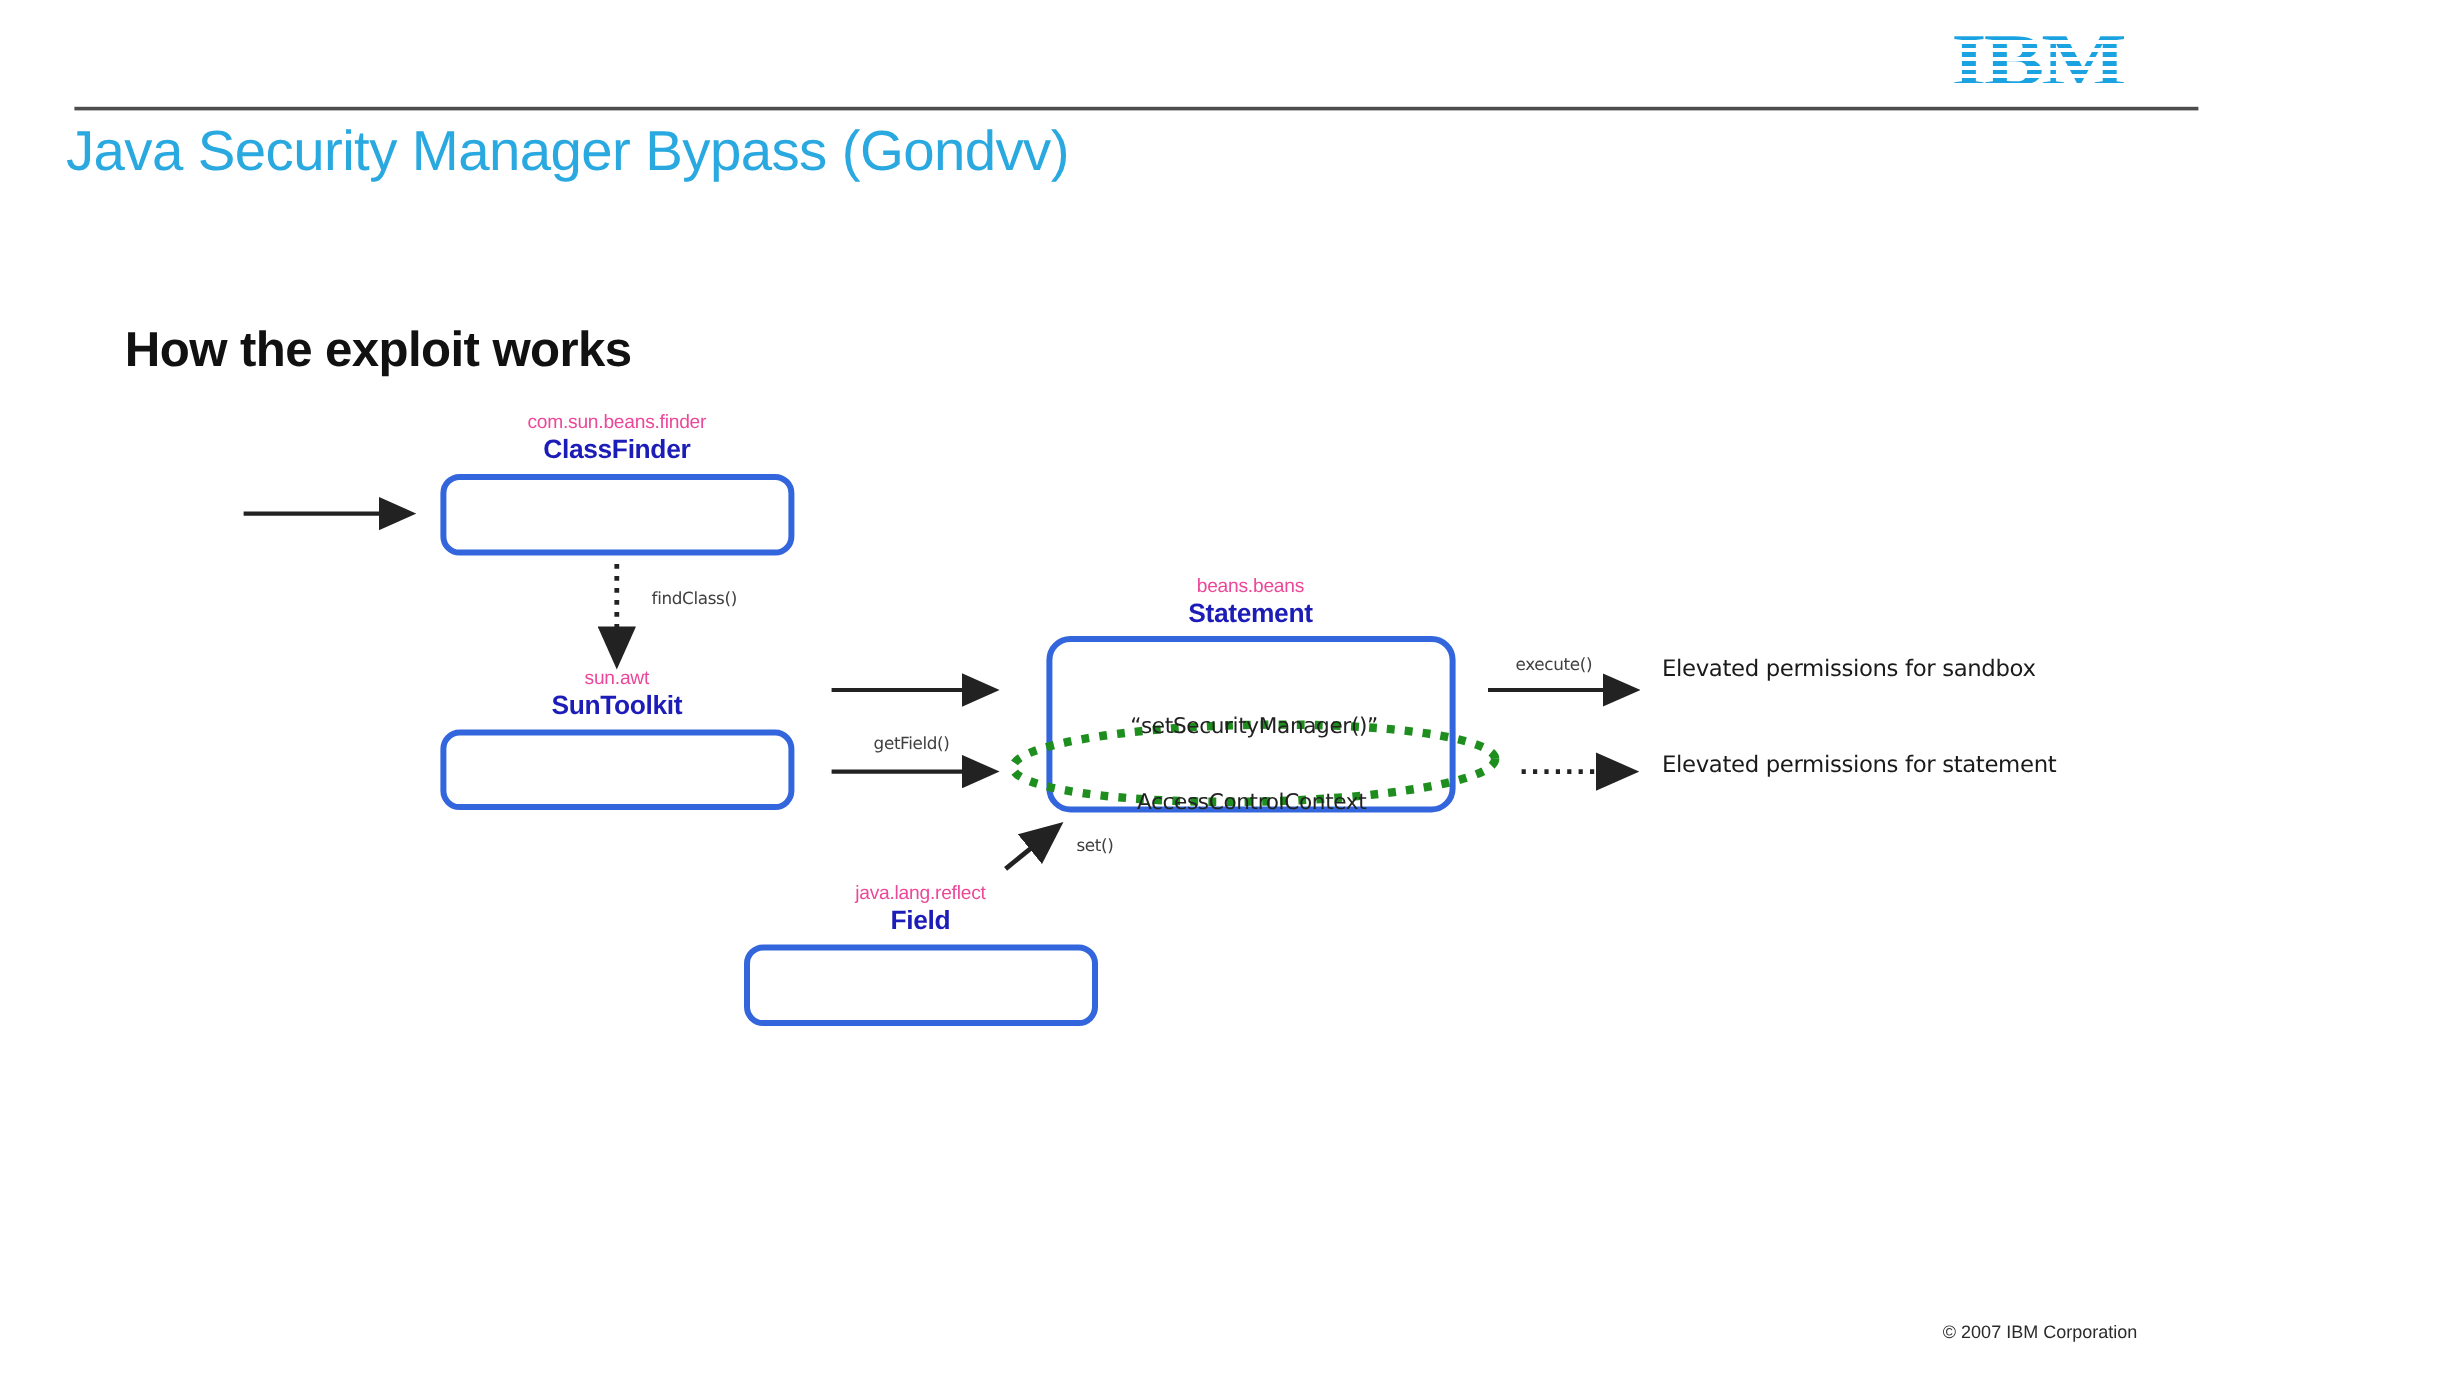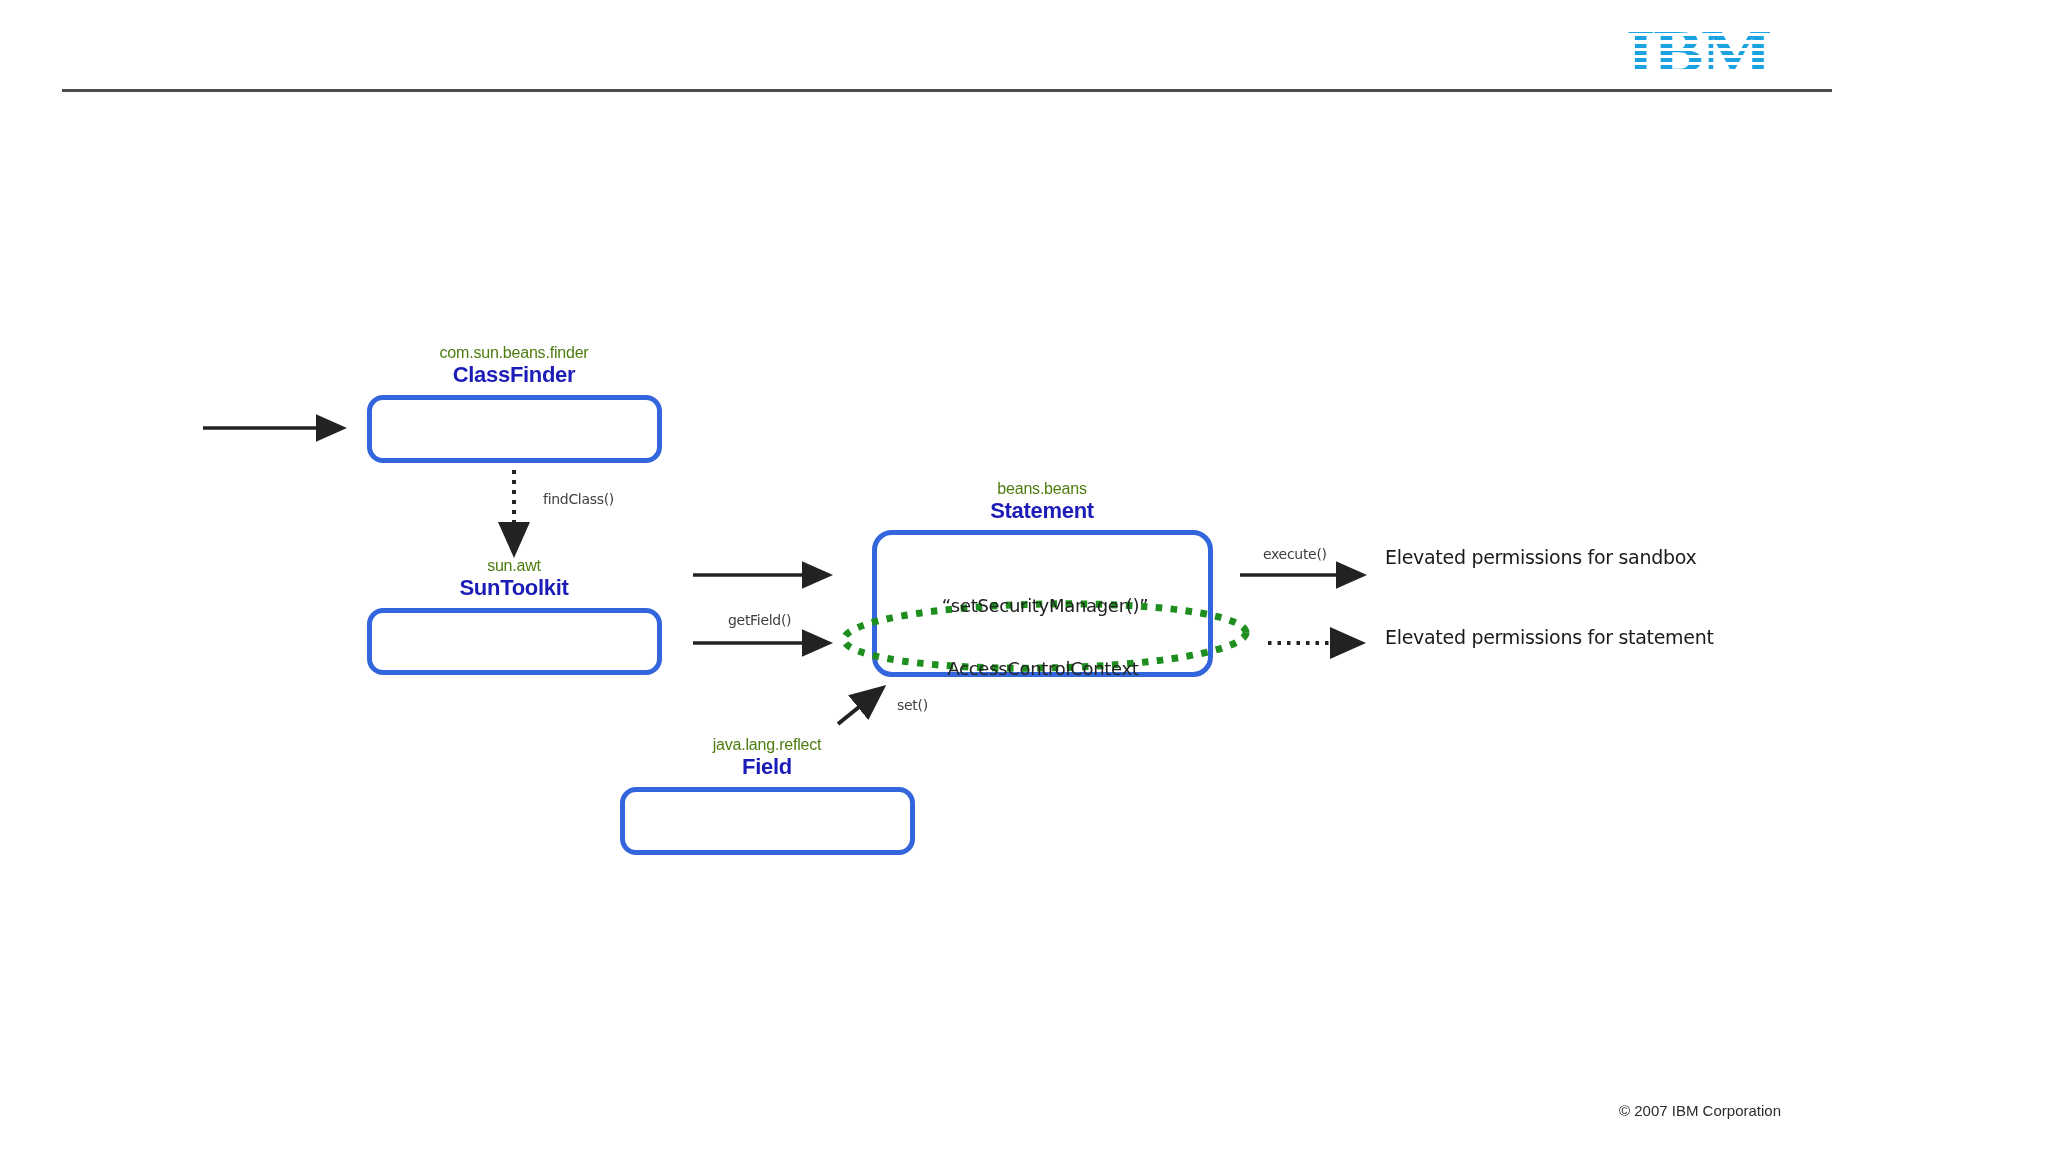--- a/index.html
+++ b/index.html
@@ -40,21 +40,21 @@
 
   
   .node-box{
     position:absolute;box-sizing:border-box;
     border:5px solid #3366dd;border-radius:16px;
     background:#ffffff;z-index:1;
   }
   
   .pkg-label{
     position:absolute;transform:translateX(-50%);
-    font-size:16px;color:#4d7c0f;white-space:nowrap;z-index:3;
+    font-size:16px;color:#ec4899;white-space:nowrap;z-index:3;
     letter-spacing:-0.2px;
   }
   .class-label{
     position:absolute;transform:translateX(-50%);
     font-size:22px;font-weight:bold;color:#1c1cb8;white-space:nowrap;z-index:3;
     letter-spacing:-0.3px;
   }
   
   .box-text{
     position:absolute;transform:translateX(-50%);
@@ -86,20 +86,22 @@
     font-size:15px;color:#2b2b2b;white-space:nowrap;
   }
 </style>
 </head>
 <body>
 
 <div id="page">
 
   <div id="ibm-logo">IBM</div>
   <div id="title-rule"></div>
+  <div id="slide-title">Java Security Manager Bypass (Gondvv)</div>
+  <div id="section-heading">How the exploit works</div>
 
   <div class="pkg-label" style="left:514px;top:344px;">com.sun.beans.finder</div>
   <div class="class-label" style="left:514px;top:362px;">ClassFinder</div>
 
   <div class="pkg-label" style="left:514px;top:557px;">sun.awt</div>
   <div class="class-label" style="left:514px;top:575px;">SunToolkit</div>
 
   <div class="pkg-label" style="left:1042px;top:480px;">beans.beans</div>
   <div class="class-label" style="left:1042px;top:498px;">Statement</div>
 

